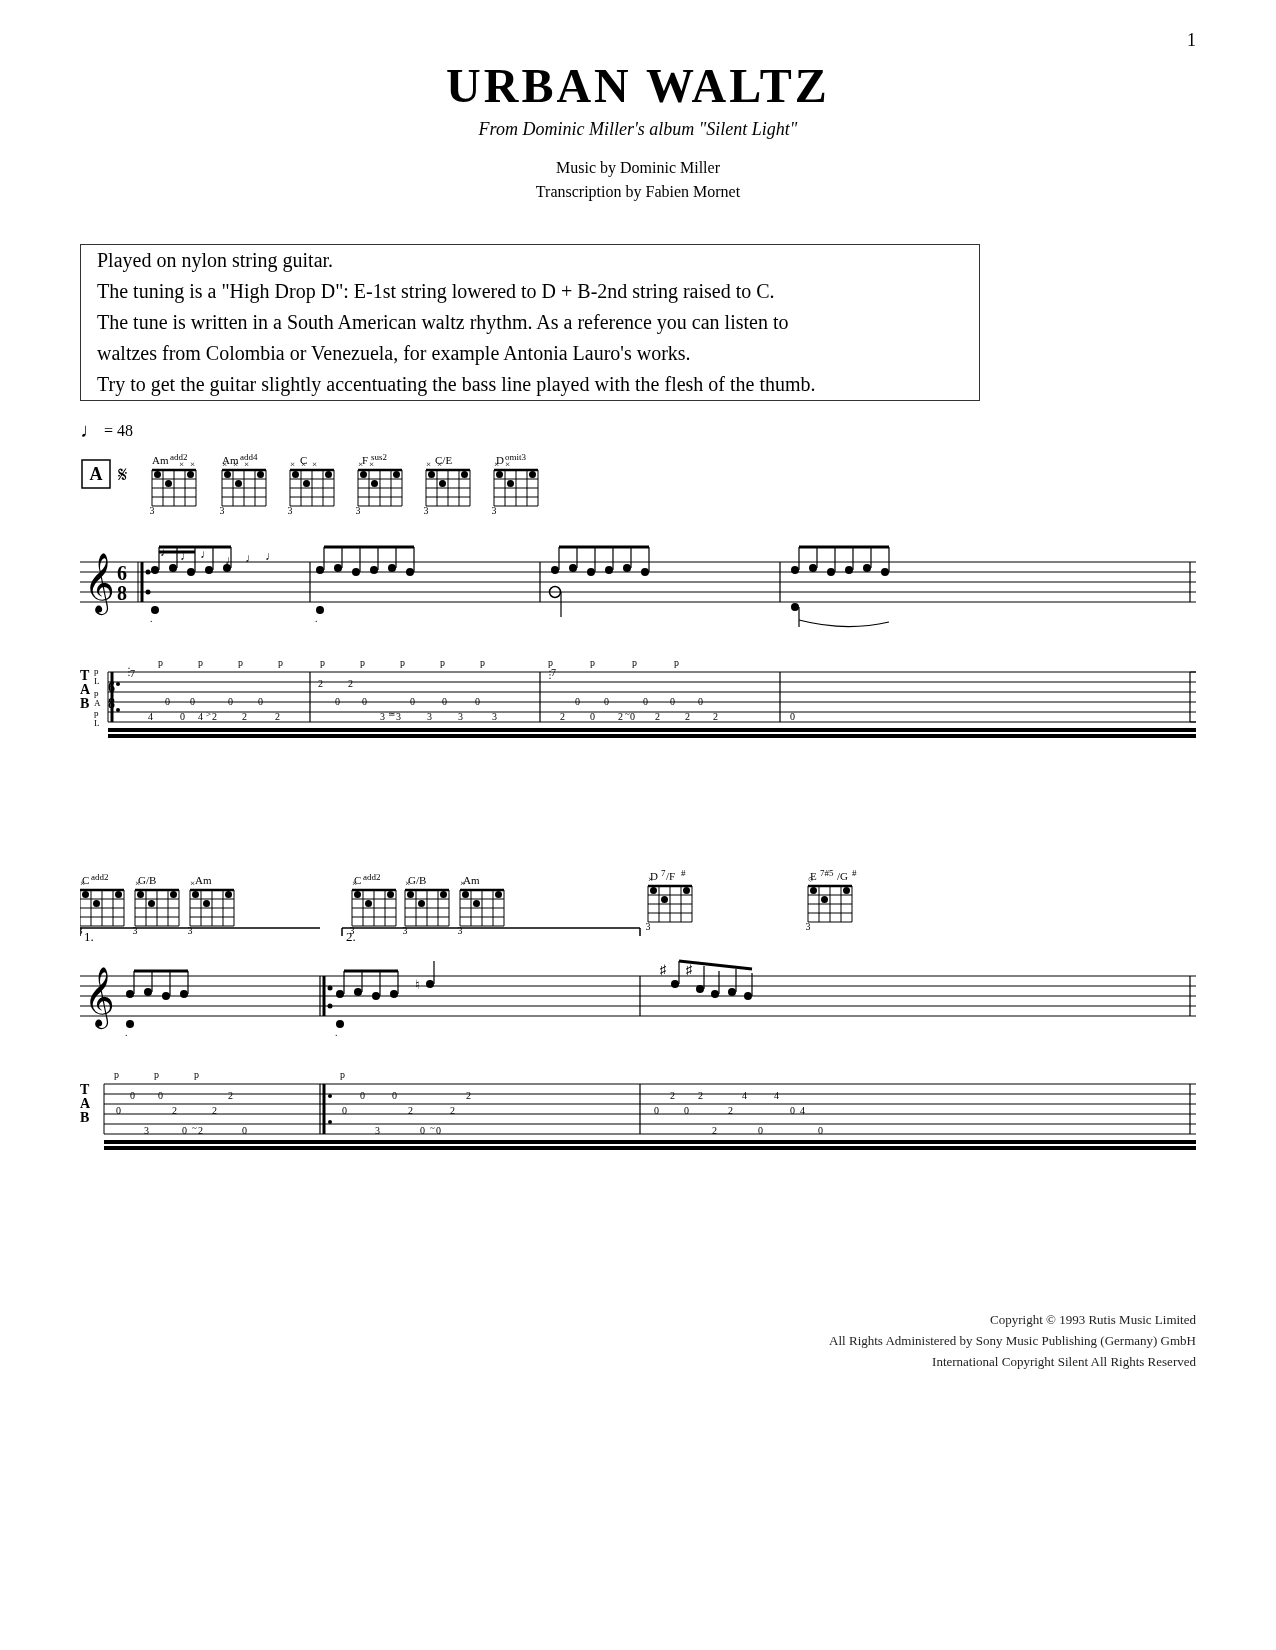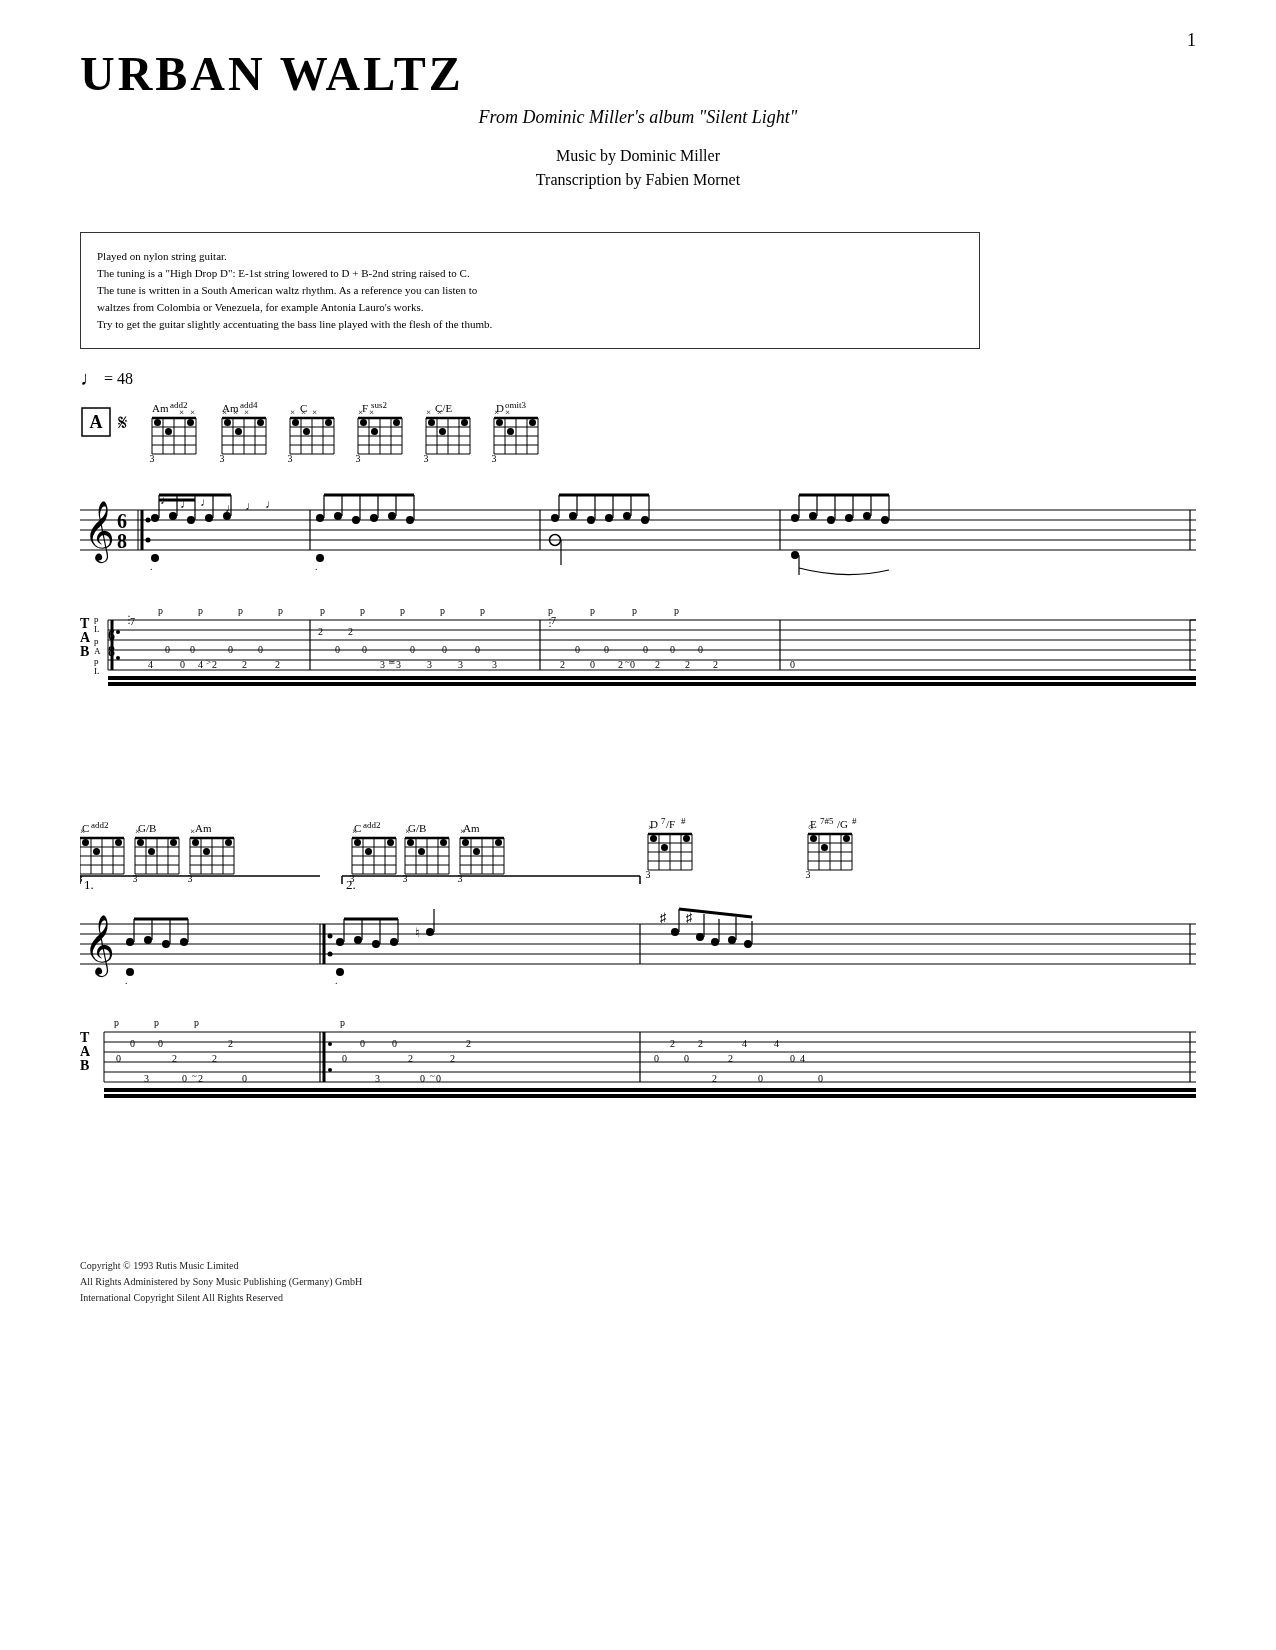--- a/index.html
+++ b/index.html
@@ -19,46 +19,46 @@
       position: relative;
     }
     .page-number {
       position: absolute;
       top: 30px;
       right: 80px;
       font-size: 18px;
       font-family: 'Times New Roman', Times, serif;
     }
     .title {
-      text-align: left;
+      text-align: center;
       font-size: 48px;
       font-weight: 900;
       letter-spacing: 3px;
-      margin-top: 6px;
+      margin-top: 18px;
       font-family: 'Times New Roman', Times, serif;
     }
     .subtitle {
       text-align: center;
       font-style: italic;
       font-size: 18px;
       margin-top: 6px;
       font-family: 'Times New Roman', Times, serif;
     }
     .credits {
       text-align: center;
       font-size: 16px;
       margin-top: 16px;
       line-height: 1.5;
       font-family: 'Times New Roman', Times, serif;
     }
     .notes-box {
       border: 1px solid #333;
-      padding: 15px 16px;
+      padding: 0 16px;
       margin-top: 40px;
-      font-size: 11px;
+      font-size: 20px;
       line-height: 1.55;
       font-family: 'Times New Roman', Times, serif;
       max-width: 900px;
     }
     .tempo-mark {
       font-size: 16px;
       margin-top: 18px;
       margin-bottom: 6px;
       font-family: 'Times New Roman', Times, serif;
       display: flex;
@@ -66,22 +66,22 @@
       gap: 4px;
     }
     .music-section {
       margin-top: 10px;
       position: relative;
     }
     svg text {
       font-family: 'Times New Roman', Times, serif;
     }
     .footer {
-      text-align: left;
-      font-size: 10px;
+      text-align: right;
+      font-size: 13px;
       margin-top: 30px;
       line-height: 1.6;
       font-family: 'Times New Roman', Times, serif;
       color: #222;
     }
   </style>
 </head>
 <body>
 
 <div class="page">

